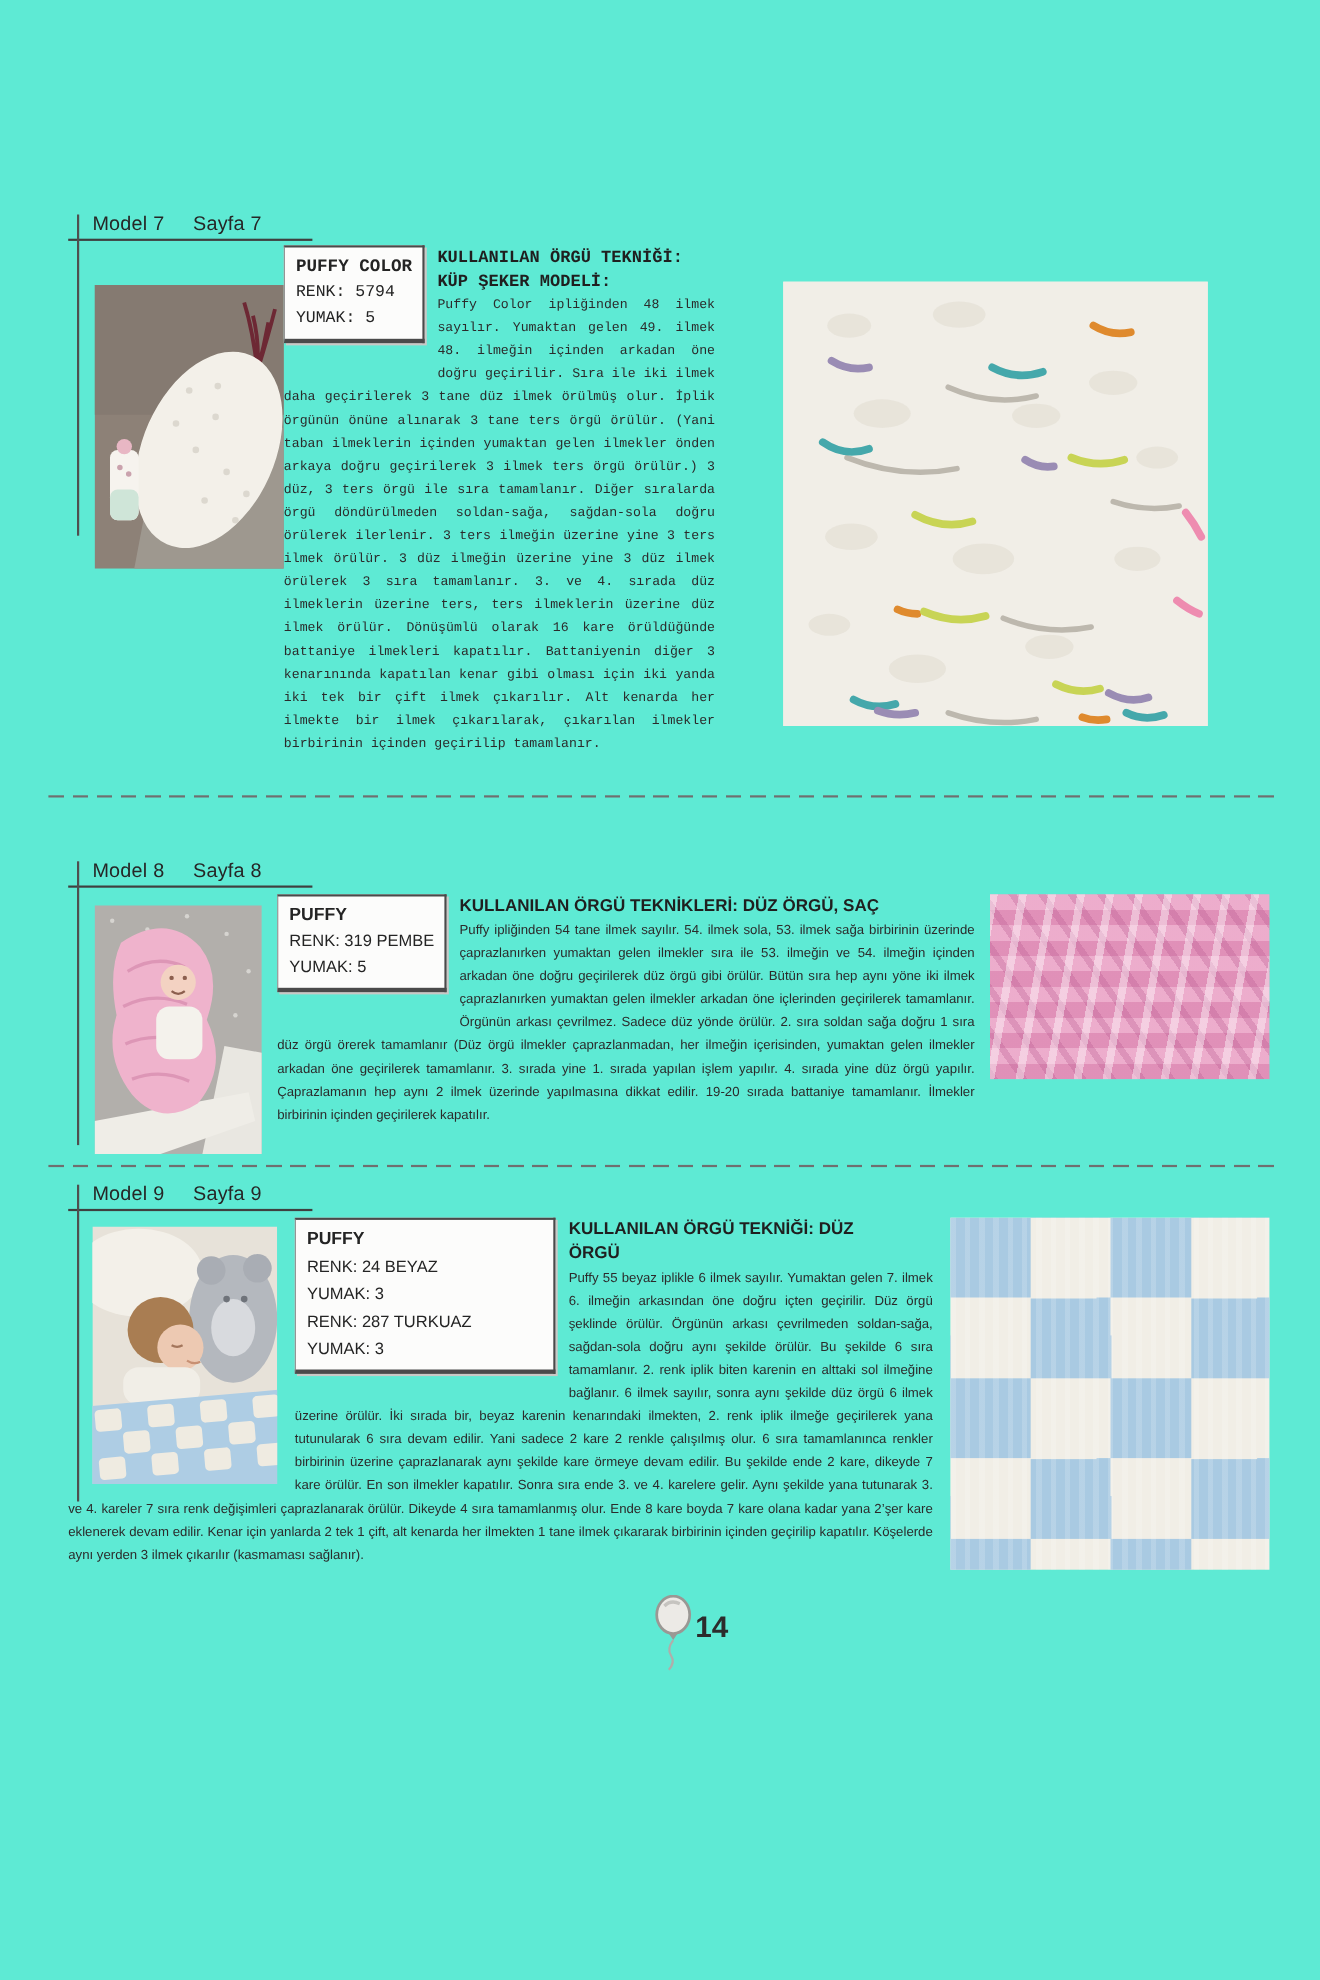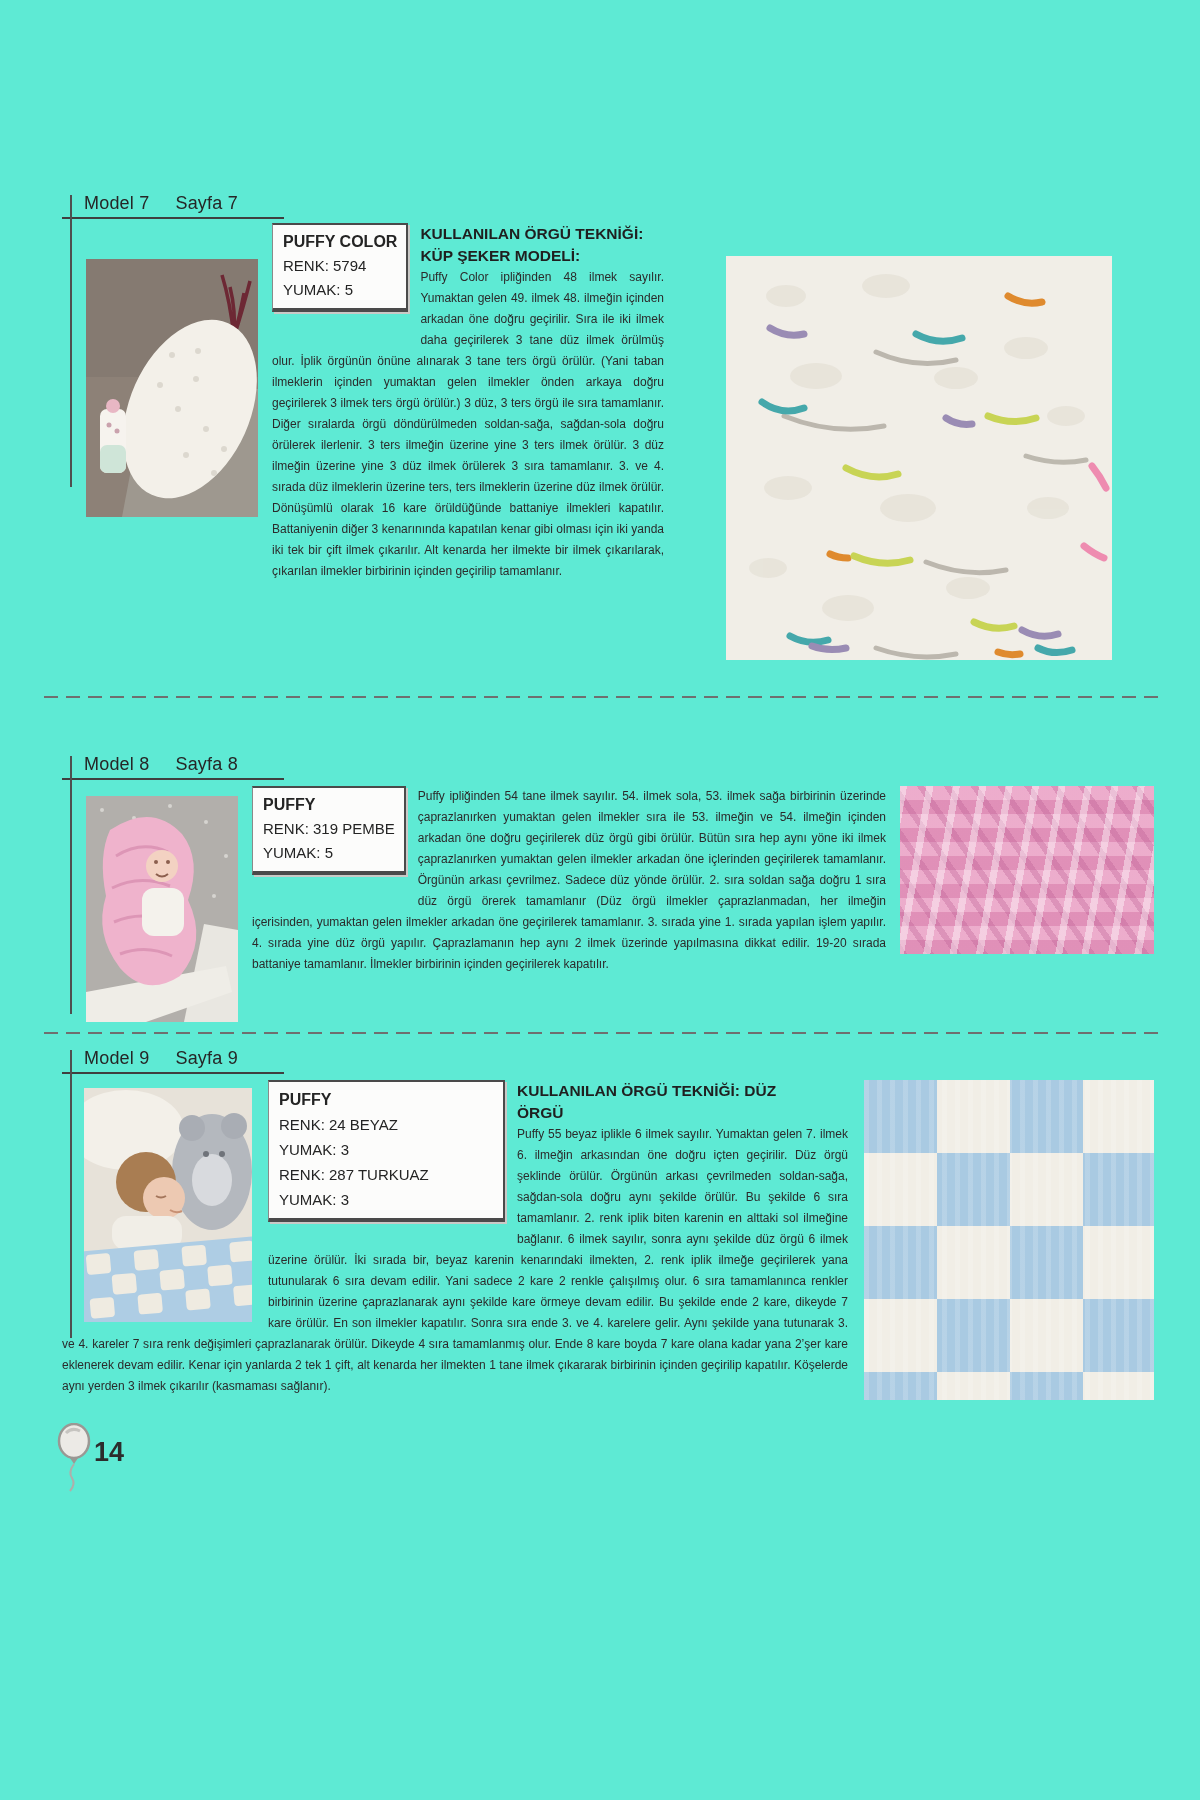--- a/index.html
+++ b/index.html
@@ -31,21 +31,21 @@
     line-height:24px;font-size:15px;color:#242424;
     background:#fcfcfb;
   }
   .infobox .yarn{font-weight:bold;font-size:16px;}
   .tech{display:block;font-weight:bold;font-size:15.5px;line-height:22px;color:#1f1f1f;}
   .bodytext{font-size:12px;line-height:21px;text-align:justify;color:#2b2b2b;}
   .mtext{text-align:justify;}
   
   .m7-flex{display:flex;margin-top:4px;}
   .m7-photo{width:172px;height:258px;margin-left:24px;margin-top:36px;flex:none;}
-  .m7-text{width:392px;margin-left:14px;flex:none;}
+  .m7-text{width:392px;flex:none;font-family:Liberation Mono, monospace;}
   .m7-swatch{
     width:386px;height:404px;margin-left:62px;margin-top:33px;flex:none;
     background:#f1eee7;
   }
   
   .m8-flex{display:flex;margin-top:6px;}
   .m8-photo{width:152px;height:226px;margin-left:24px;margin-top:10px;flex:none;}
   .m8-text{flex:1;margin-left:14px;}
   .m8-swatch{
     float:right;width:254px;height:168px;margin:0 0 36px 14px;
@@ -70,21 +70,21 @@
   }
   .divider{
     height:2px;margin:0 40px 0 44px;
     background:repeating-linear-gradient(90deg,#6f6f6f 0 14px,transparent 14px 22px);
   }
   .divider.d1{margin-top:36px;}
   .divider.d2{margin-top:10px;}
   .sec.m7{margin-top:193px;}
   .sec.m8{margin-top:56px;}
   .sec.m9{margin-top:14px;}
-  .footer{display:flex;align-items:flex-start;margin:26px 0 0 52px;}
+  .footer{display:flex;align-items:flex-start;margin:26px 0 0 52px;justify-content:center;}
   .pageno{font-size:27px;font-weight:bold;color:#2c2c2c;margin:14px 0 0 -2px;}
   .photo-svg{display:block;}
 </style>
 </head>
 <body>
 
 <div class="page">
 
   <section class="section sec m7">
     <div class="sec-rule" style="height:292px;"></div>
@@ -224,20 +224,21 @@
           <rect x="56" y="92" width="42" height="48" rx="12" fill="#f4f2ec"></rect>
         </svg>
       </div>
       <div class="mtext m8-text">
         <div class="m8-swatch"></div>
         <div class="infobox">
           <div class="yarn">PUFFY</div>
           <div>RENK: 319 PEMBE</div>
           <div>YUMAK: 5</div>
         </div>
+        <span class="tech">KULLANILAN ÖRGÜ TEKNİKLERİ: DÜZ ÖRGÜ, SAÇ</span>
         <span class="bodytext">Puffy ipliğinden 54 tane ilmek sayılır. 54. ilmek sola, 53. ilmek sağa birbirinin üzerinde çaprazlanırken yumaktan gelen ilmekler sıra ile 53. ilmeğin ve 54. ilmeğin içinden arkadan öne doğru geçirilerek düz örgü gibi örülür. Bütün sıra hep aynı yöne iki ilmek çaprazlanırken yumaktan gelen ilmekler arkadan öne içlerinden geçirilerek tamamlanır. Örgünün arkası çevrilmez. Sadece düz yönde örülür. 2. sıra soldan sağa doğru 1 sıra düz örgü örerek tamamlanır (Düz örgü ilmekler çaprazlanmadan, her ilmeğin içerisinden, yumaktan gelen ilmekler arkadan öne geçirilerek tamamlanır. 3. sırada yine 1. sırada yapılan işlem yapılır. 4. sırada yine düz örgü yapılır. Çaprazlamanın hep aynı 2 ilmek üzerinde yapılmasına dikkat edilir. 19-20 sırada battaniye tamamlanır. İlmekler birbirinin içinden geçirilerek kapatılır.</span>
       </div>
     </div>
   </section>
 
   <div class="divider d2"></div>
 
   <section class="section sec m9">
     <div class="sec-rule" style="height:288px;"></div>
     <div class="mhead">

